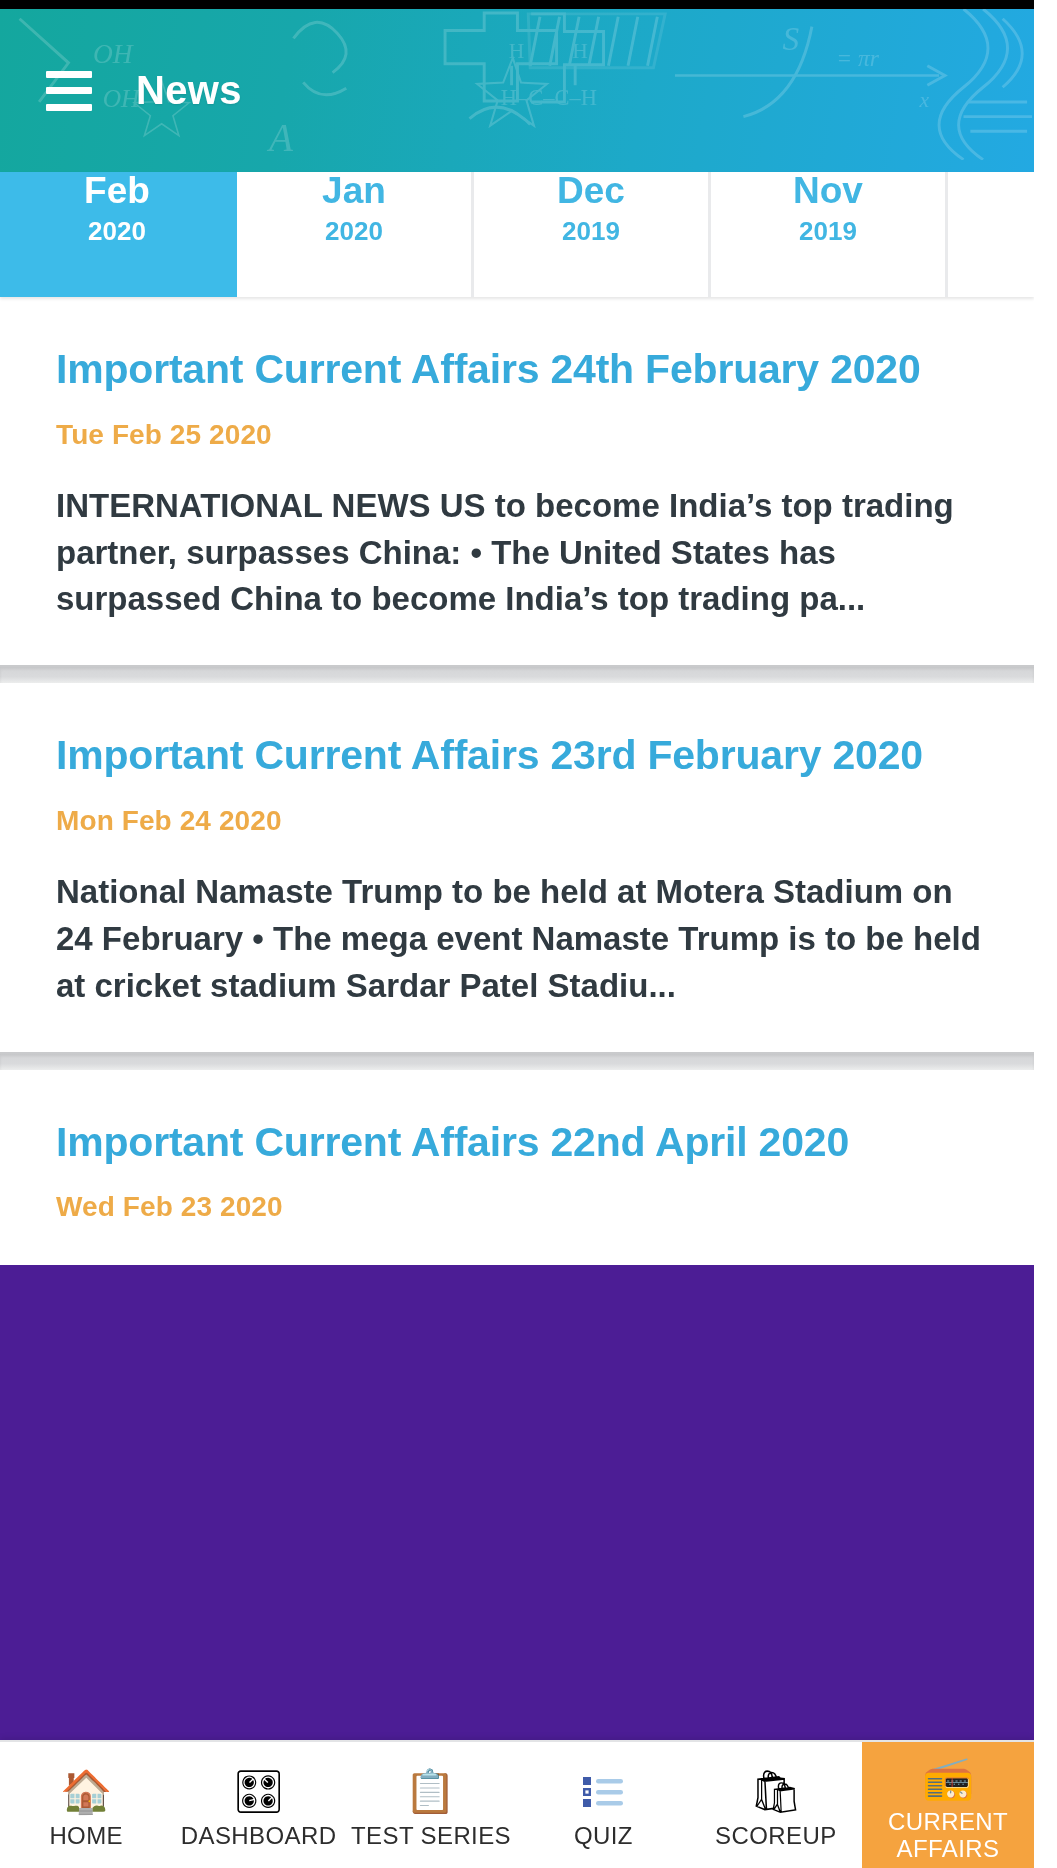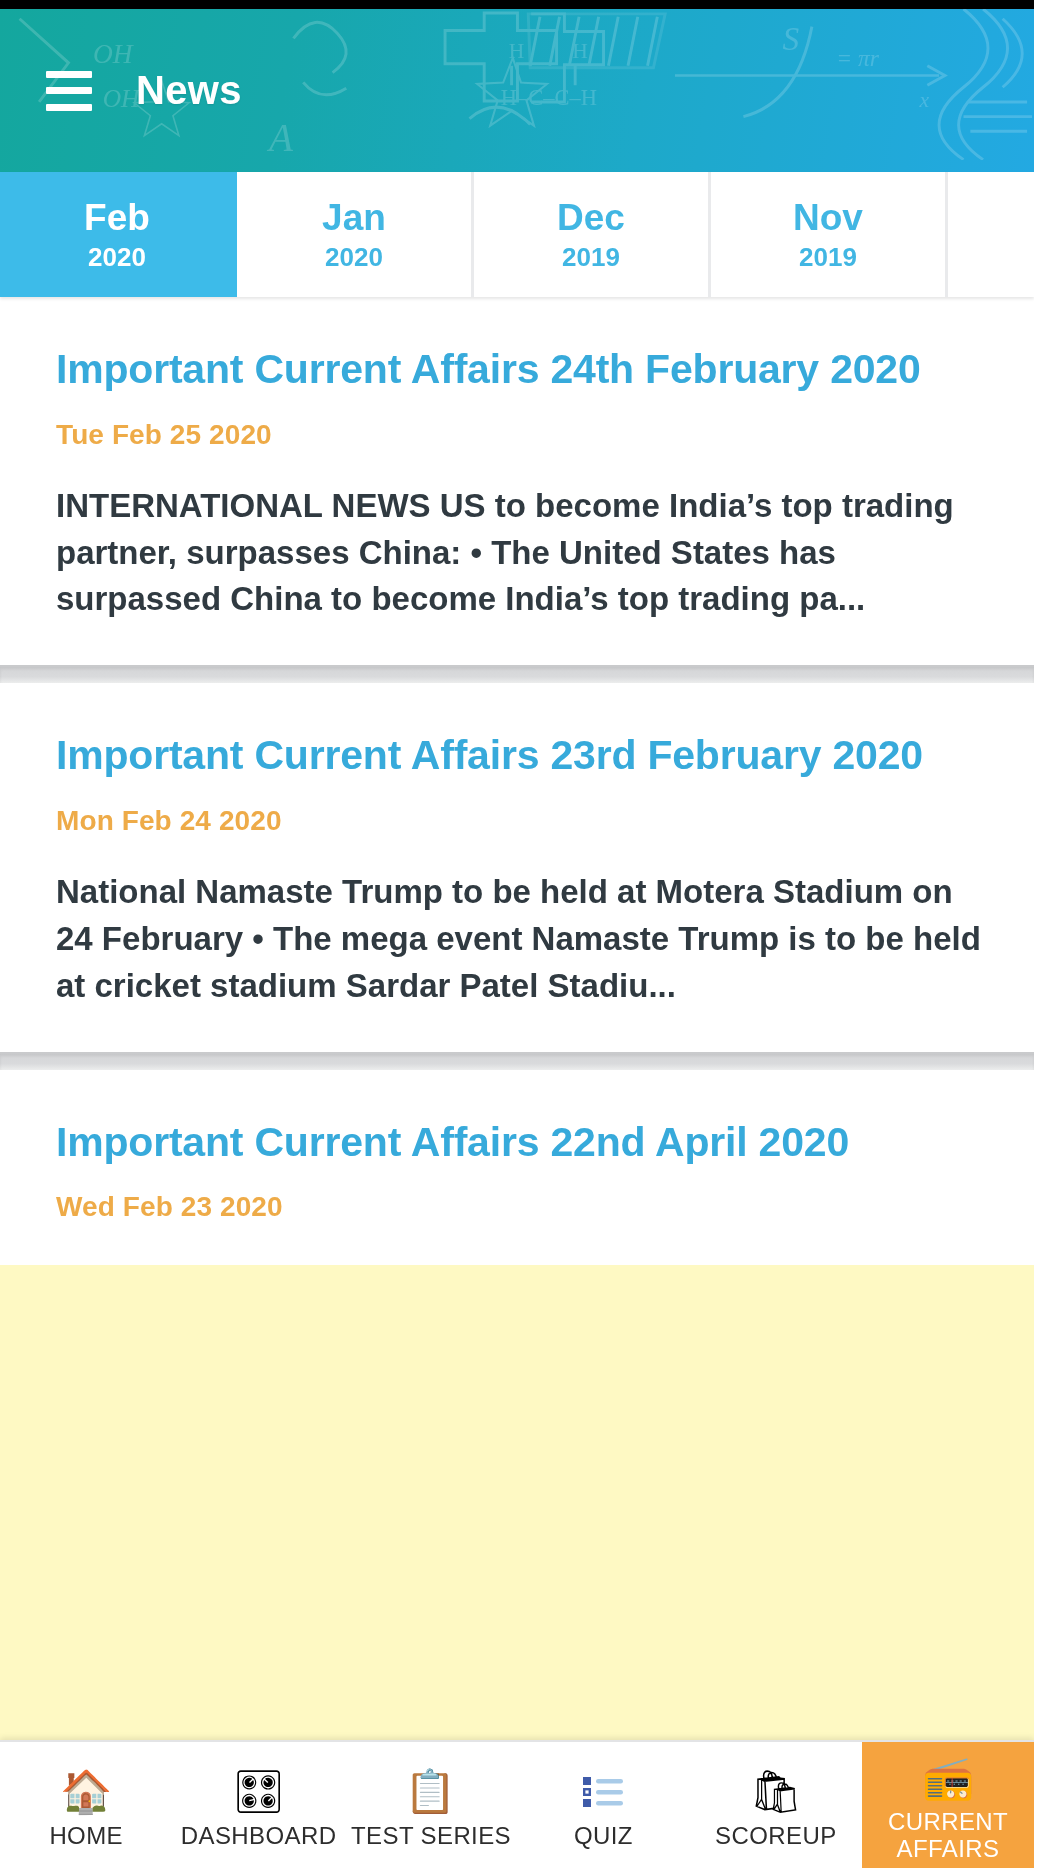--- a/index.html
+++ b/index.html
@@ -2,21 +2,21 @@
 <html><head>
 <meta charset="utf-8">
 <style>
   * { box-sizing: border-box; margin: 0; padding: 0; }
   html, body {
     width: 1057px; height: 1868px;
     background: #ffffff;
     font-family: "Liberation Sans", sans-serif;
     overflow: hidden;
   }
-  #app { position: relative; width: 1034px; height: 1868px; background:#fef9c3; overflow:hidden; }
+  #app { position: relative; width: 1034px; height: 1868px; background:#4c1d95; overflow:hidden; }
 
   
   .statusbar { height: 9px; background: #000000; width: 100%; }
 
   
   .header {
     position: relative;
     height: 163px;
     background: linear-gradient(100deg, #14a79e 0%, #17a7ab 28%, #1da9c9 62%, #23a9e2 100%);
     overflow: hidden;
@@ -39,21 +39,21 @@
 
   
   .tabs {
     display: flex; height: 125px; width: 100%;
     background: #ffffff; align-items: stretch;
     box-shadow: 0 2px 3px rgba(0,0,0,0.10);
     position: relative; z-index: 4;
   }
   .tab {
     flex: 0 0 237px;
-    display:flex; flex-direction:column; align-items:center; justify-content:center;
+    display:flex; flex-direction:column; align-items:center; 
     background:#ffffff; border-right: 3px solid #e9eaec;
     cursor:pointer;
   }
   .tab .m { font-size: 37px; font-weight: 600; color:#41b6e3; line-height: 1.05; }
   .tab .y { font-size: 26px; font-weight: 600; color:#41b6e3; margin-top: 7px; line-height:1; }
   .tab.active { background:#3dbbe9; border-right-color:#3dbbe9; }
   .tab.active .m, .tab.active .y { color:#ffffff; }
 
   
   .list { background:#ffffff; }

